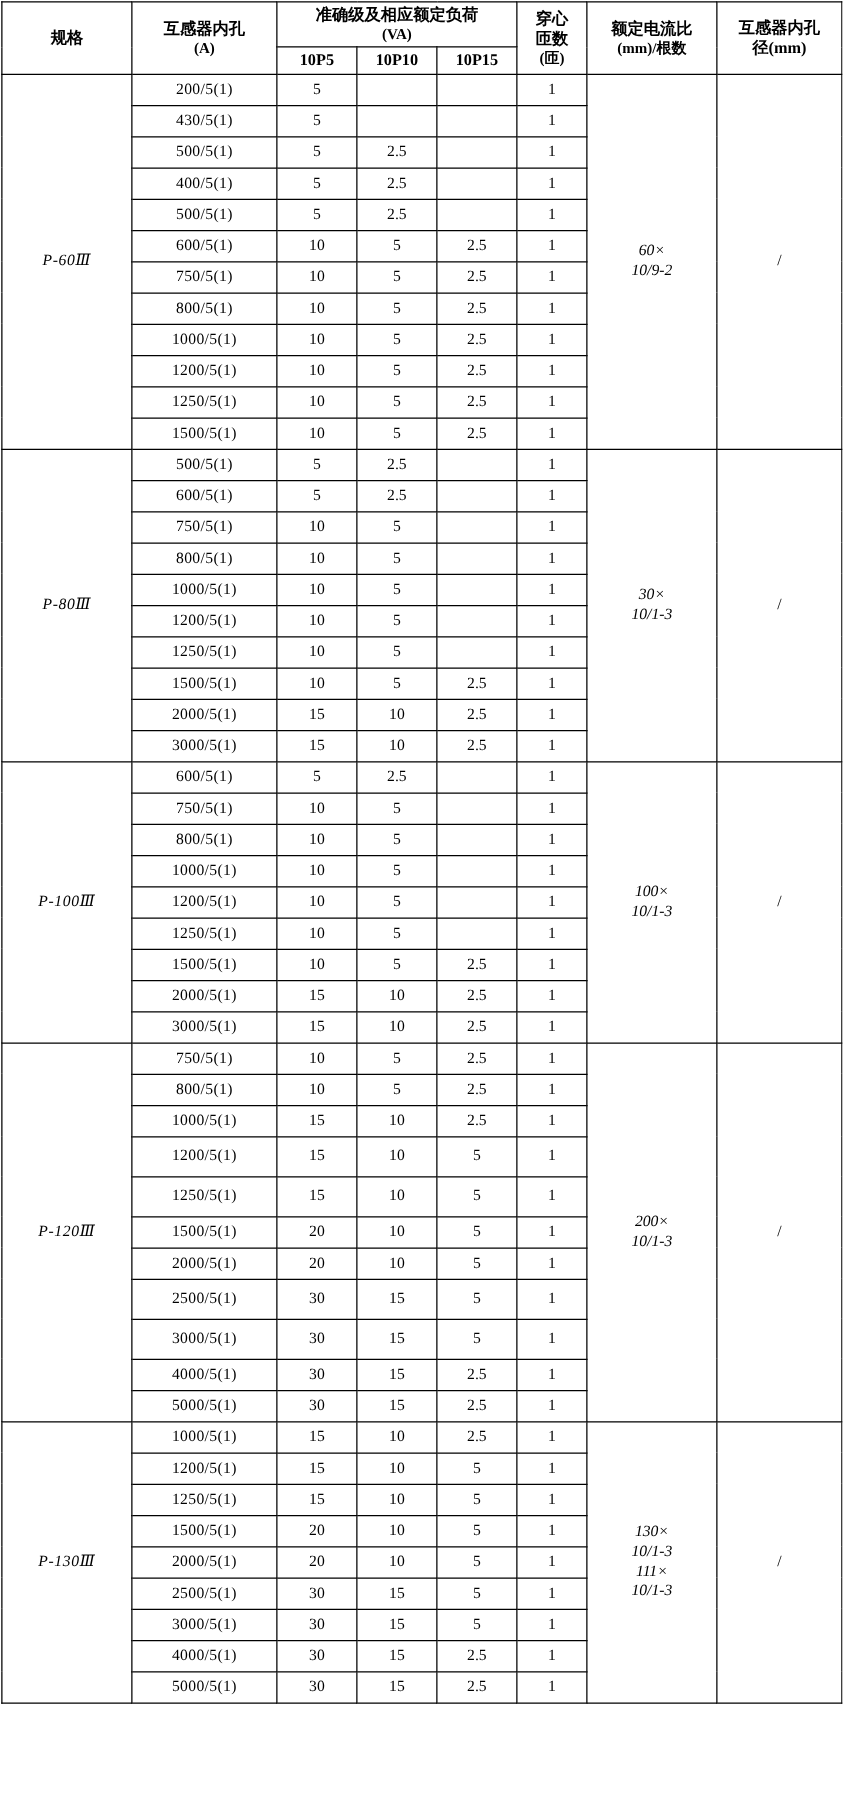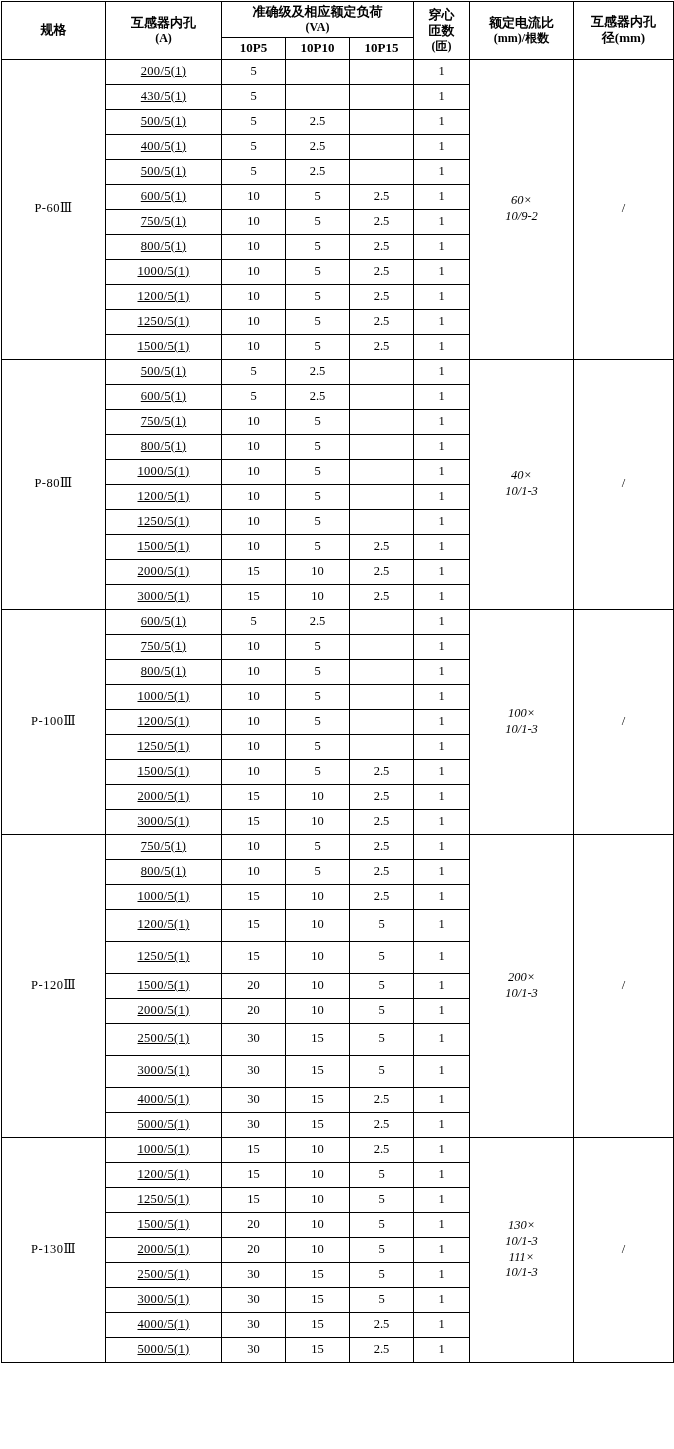--- a/index.html
+++ b/index.html
@@ -35,25 +35,25 @@
   table.spec thead th {
     font-size: 13px;
     padding: 2px 1px;
   }
   .hdr-sub {
     font-size: 12px;
   }
   td.model {
     font-size: 13.5px;
     letter-spacing: 0.5px;
+    font-style: italic;
   }
   td.ratio {
     font-size: 13px;
     letter-spacing: 0.3px;
-    text-decoration: underline;
   }
   td.busbar {
     font-size: 13px;
     line-height: 1.45;
     font-style: italic;
   }
   td.inner {
     font-size: 13px;
   }
   tr.datarow td {
@@ -210,21 +210,21 @@
           <td>1</td>
         </tr>
         <tr class="datarow">
           <td rowspan="10" class="model nowrap">P-80Ⅲ</td>
           <td class="ratio nowrap">500/5(1)</td>
           <td>5</td>
           <td>2.5</td>
           <td></td>
           <td>1</td>
           <td rowspan="10" class="busbar">
-            <div>40×</div>
+            <div>30×</div>
             <div>10/1-3</div>
           </td>
           <td rowspan="10" class="inner">/</td>
         </tr>
         <tr class="datarow">
           <td class="ratio nowrap">600/5(1)</td>
           <td>5</td>
           <td>2.5</td>
           <td></td>
           <td>1</td>

